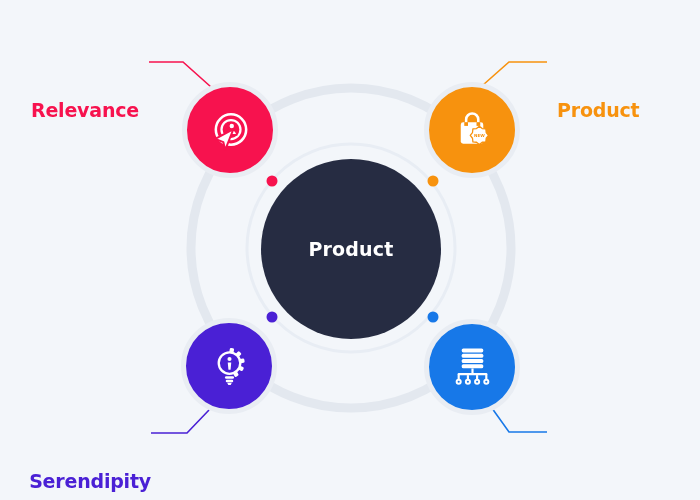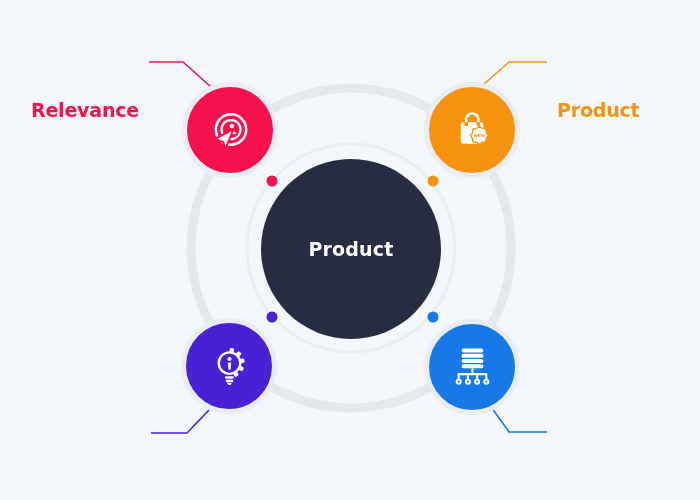--- a/index.html
+++ b/index.html
@@ -139,14 +139,15 @@
         <circle cx="-14.1" cy="14.6" r="2.1"></circle>
         <circle cx="-4.7" cy="14.6" r="2.1"></circle>
         <circle cx="4.7" cy="14.6" r="2.1"></circle>
         <circle cx="14.1" cy="14.6" r="2.1"></circle>
       </g>
     </svg>
   </div>
 
   <div class="label label-relevance">Relevance</div>
   <div class="label label-novelty">Product</div>
+  <div class="label label-serendipity">Serendipity</div>
 
 </div>
 
 </body></html>

